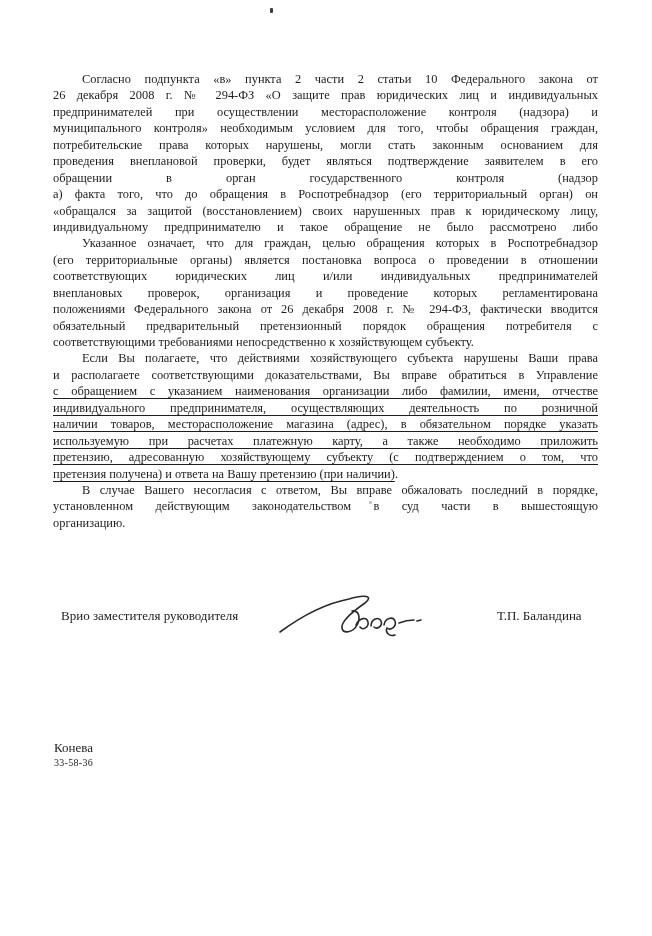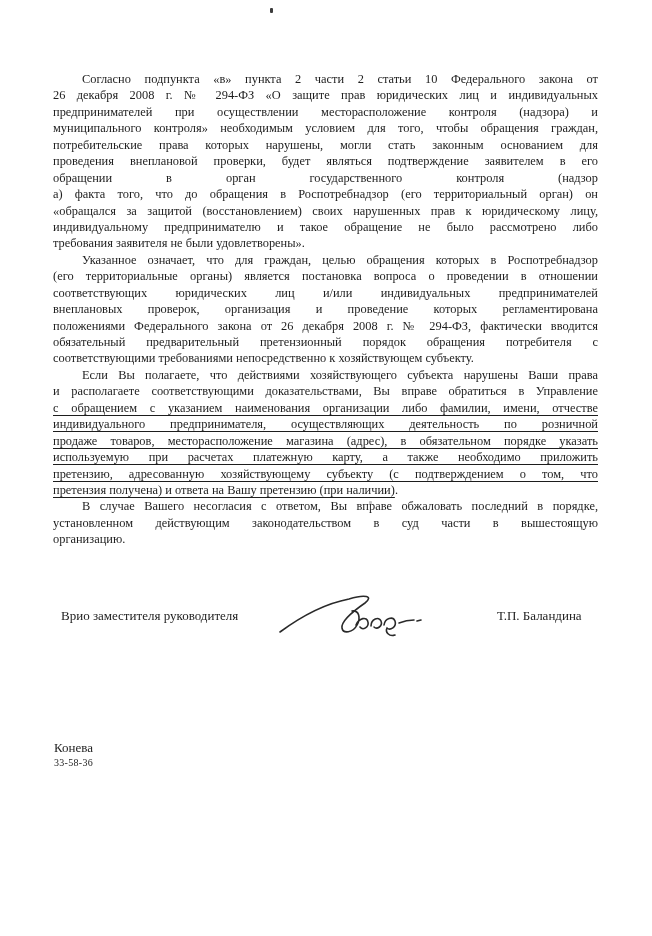--- a/index.html
+++ b/index.html
@@ -57,39 +57,38 @@
       <div class="line j ind">Согласно подпункта «в» пункта 2 части 2 статьи 10 Федерального закона от</div>
       <div class="line j">26 декабря 2008 г. № 294-ФЗ «О защите прав юридических лиц и индивидуальных</div>
       <div class="line j">предпринимателей при осуществлении месторасположение контроля (надзора) и</div>
       <div class="line j">муниципального контроля» необходимым условием для того, чтобы обращения граждан,</div>
       <div class="line j">потребительские права которых нарушены, могли стать законным основанием для</div>
       <div class="line j">проведения внеплановой проверки, будет являться подтверждение заявителем в его</div>
       <div class="line j">обращении в орган государственного контроля (надзор</div>
       <div class="line j">а) факта того, что до обращения в Роспотребнадзор (его территориальный орган) он</div>
       <div class="line j">«обращался за защитой (восстановлением) своих нарушенных прав к юридическому лицу,</div>
       <div class="line j">индивидуальному предпринимателю и такое обращение не было рассмотрено либо</div>
-      <div class="line">требования заявителя не были удовлетворены».</div>
     </div>
 
     <div>
       <div class="line j ind">Указанное означает, что для граждан, целью обращения которых в Роспотребнадзор</div>
       <div class="line j">(его территориальные органы) является постановка вопроса о проведении в отношении</div>
       <div class="line j">соответствующих юридических лиц и/или индивидуальных предпринимателей</div>
       <div class="line j">внеплановых проверок, организация и проведение которых регламентирована</div>
       <div class="line j">положениями Федерального закона от 26 декабря 2008 г. № 294-ФЗ, фактически вводится</div>
       <div class="line j">обязательный предварительный претензионный порядок обращения потребителя с</div>
       <div class="line">соответствующими требованиями непосредственно к хозяйствующем субъекту.</div>
     </div>
 
     <div>
       <div class="line j ind">Если Вы полагаете, что действиями хозяйствующего субъекта нарушены Ваши права</div>
       <div class="line j">и располагаете соответствующими доказательствами, Вы вправе обратиться в Управление</div>
       <div class="line j u-line">с обращением с указанием наименования организации либо фамилии, имени, отчестве</div>
       <div class="line j u-line">индивидуального предпринимателя, осуществляющих деятельность по розничной</div>
-      <div class="line j u-line">продаже товаров, месторасположение магазина (адрес),  в обязательном порядке указать</div>
+      <div class="line j u-line">наличии товаров, месторасположение магазина (адрес),  в обязательном порядке указать</div>
       <div class="line j u-line">используемую при расчетах платежную карту,  а  также необходимо приложить</div>
       <div class="line j u-line">претензию, адресованную  хозяйствующему субъекту (с подтверждением о том, что</div>
       <div class="line"><span class="u">претензия получена) и ответа на Вашу претензию (при наличии)</span><span>.</span></div>
     </div>
 
     <div>
       <div class="line j ind">В случае Вашего несогласия с ответом, Вы вправе обжаловать последний в порядке,</div>
       <div class="line j">установленном действующим законодательством в суд части в вышестоящую</div>
       <div class="line">организацию.</div>
     </div>

